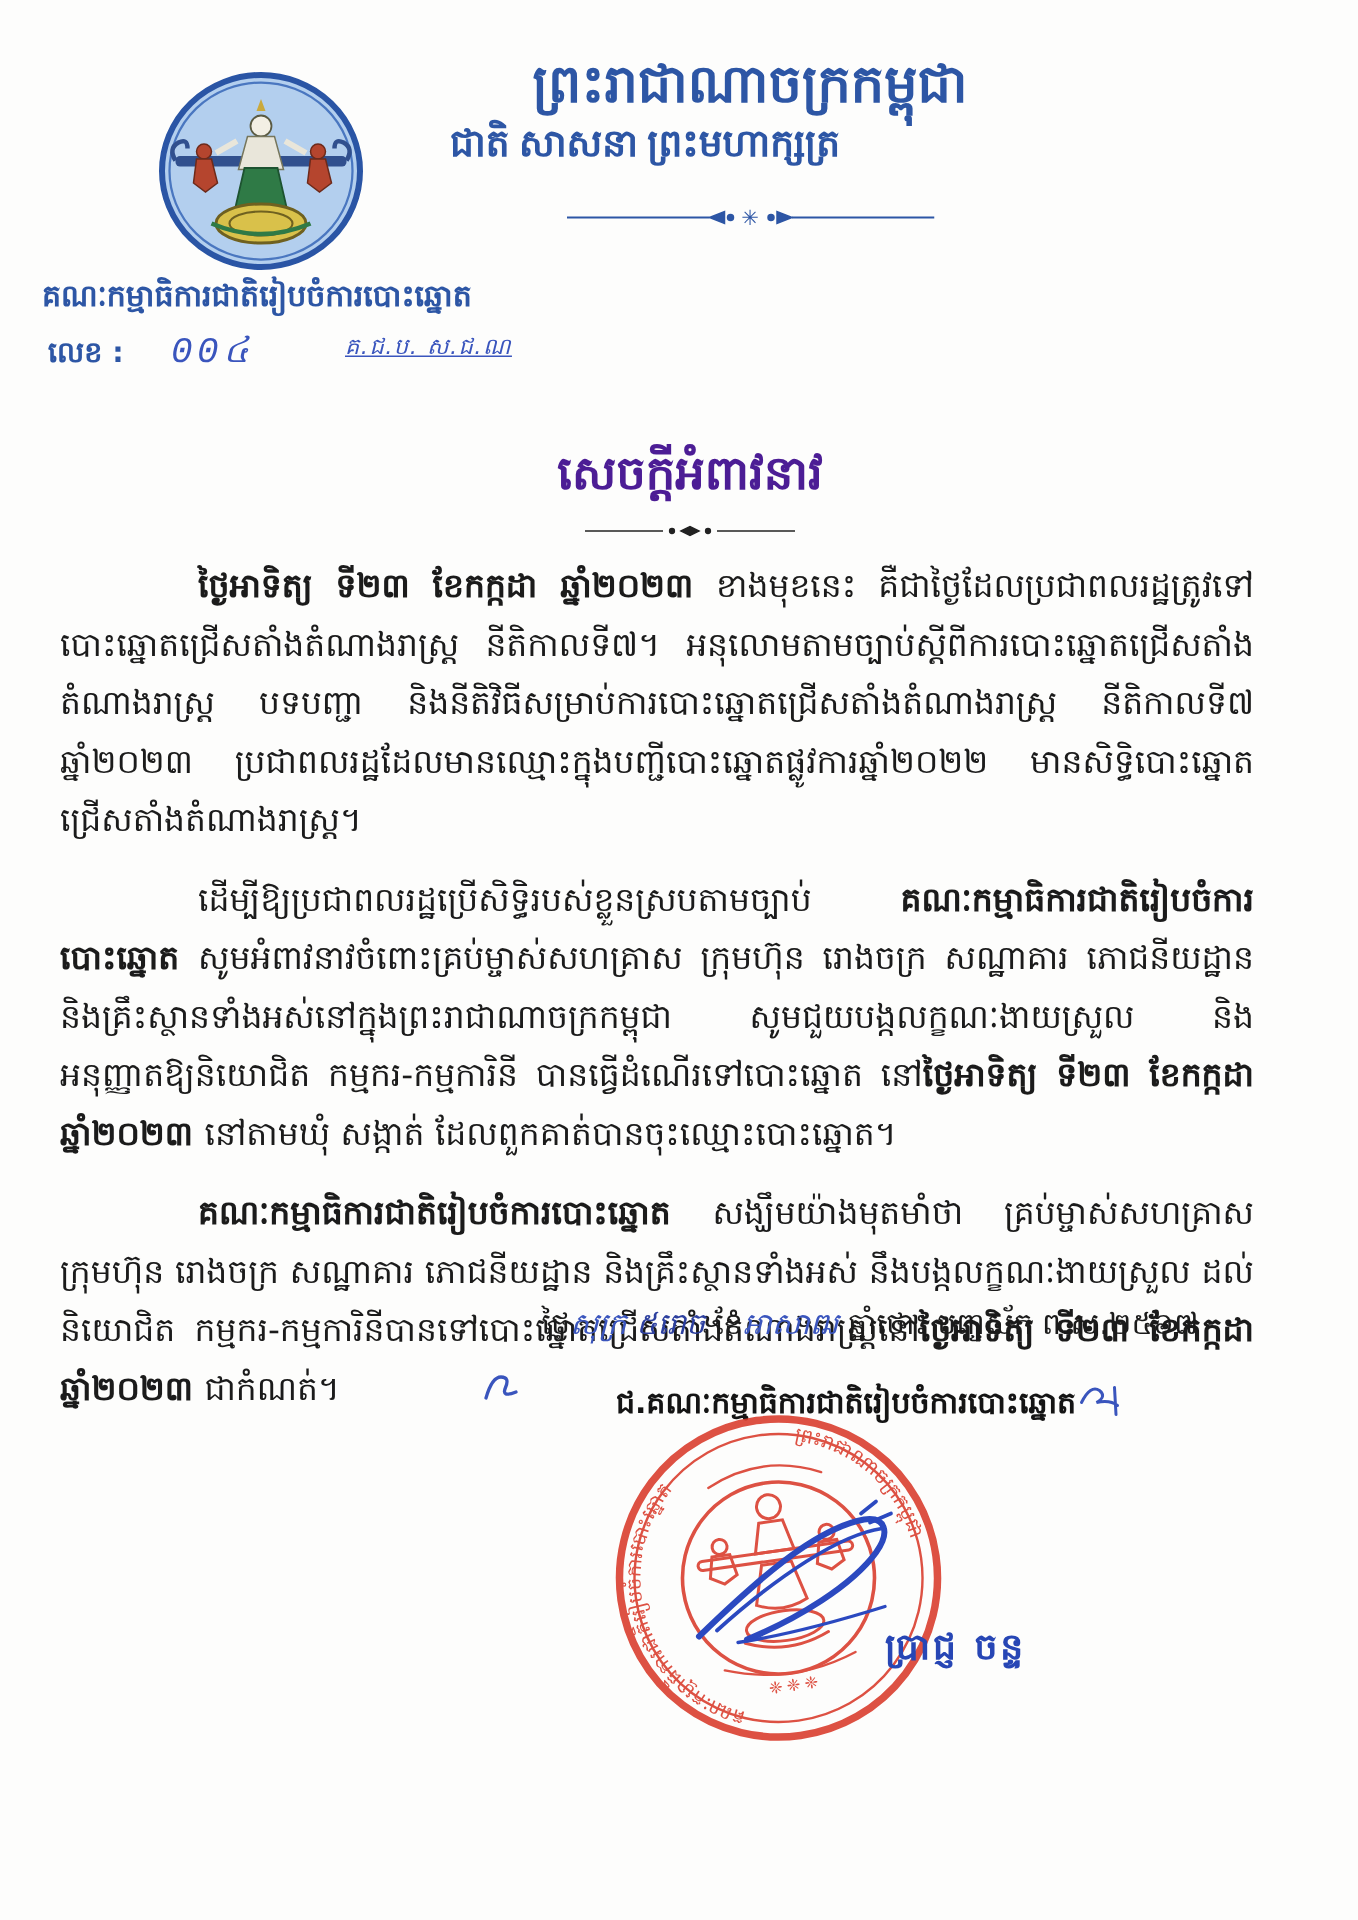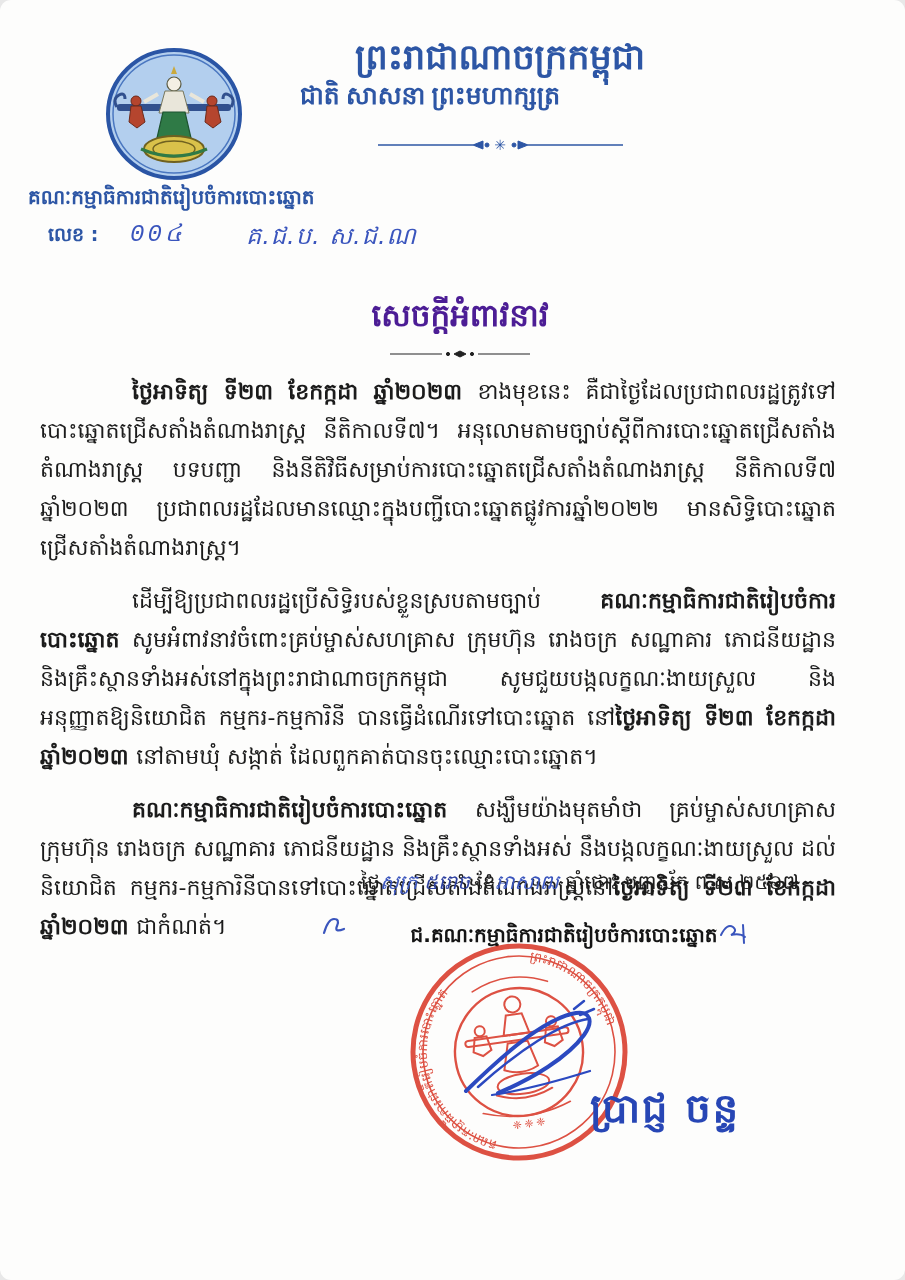--- a/index.html
+++ b/index.html
@@ -12,21 +12,20 @@
   *{margin:0;padding:0;box-sizing:border-box;}
   html,body{background:#e8e8e8;}
   body{font-family:"Liberation Serif","DejaVu Serif",serif;}
   .page{
     position:relative;
     width:905px;height:1280px;
     margin:0 auto;
     background:#fdfdfc;
     overflow:hidden;
     color:var(--black);
-    border-radius:11px;
   }
   
   .logo{position:absolute;left:103px;top:46px;width:142px;height:138px;}
   .kingdom-title{
     position:absolute;left:300px;top:36px;width:400px;
     text-align:center;color:var(--blue);
     font-weight:700;font-size:35px;line-height:1.2;
     font-family:"DejaVu Sans",sans-serif;
   }
   .motto{
@@ -35,35 +34,36 @@
     font-weight:700;font-size:25px;
     font-family:Liberation Serif, serif;
   }
   .header-divider{position:absolute;left:378px;top:132px;width:245px;height:26px;}
   
   .org-name{
     position:absolute;left:28px;top:184px;width:430px;
     color:var(--blue);font-weight:700;font-size:20px;
     font-family:"DejaVu Sans",sans-serif;
   }
-  .number-row{position:absolute;left:48px;top:218px;width:430px;height:36px;}
+  .number-row{position:absolute;left:32px;top:218px;width:430px;height:36px;}
   .number-label{
     position:absolute;left:0;top:4px;
     color:var(--blue);font-weight:700;font-size:19px;
     font-family:"DejaVu Sans",sans-serif;
   }
   .number-hand{
     position:absolute;left:82px;top:0;
     color:var(--ink);font-size:24px;font-style:italic;letter-spacing:3px;
     font-family:Liberation Mono, monospace;
   }
   .ref-hand{
     position:absolute;left:198px;top:3px;
-    color:var(--ink);font-size:24px;font-style:italic;letter-spacing:1px;
-    font-family:"DejaVu Sans",sans-serif;
+    color:var(--ink);font-size:15px;font-style:italic;letter-spacing:1px;
+    font-family:"DejaVu Sans",sans-serif;
+    text-decoration:underline;
   }
   
   .doc-title{
     position:absolute;left:230px;top:296px;width:460px;
     text-align:center;font-weight:700;font-size:31px;color:#4c1d95;
     font-family:"DejaVu Sans",sans-serif;
   }
   .title-divider{position:absolute;left:390px;top:345px;width:140px;height:18px;}
   
   .body-text{
@@ -87,21 +87,21 @@
   .closing-committee{
     font-weight:700;font-size:20px;color:#141414;
     margin-top:20px;white-space:nowrap;
   }
   .closing-chairman{font-weight:700;font-size:20px;color:#141414;}
   
   .stamp{position:absolute;left:405px;top:938px;width:228px;height:228px;opacity:.88;transform:rotate(-8deg);}
   .signature{position:absolute;left:448px;top:995px;width:215px;height:115px;}
   .signer-name{
     position:absolute;left:590px;top:1083px;width:260px;
-    color:#2746b5;font-weight:700;font-size:40px;letter-spacing:2px;
+    color:#2746b5;font-weight:700;font-size:24px;letter-spacing:2px;
     font-family:"DejaVu Sans",sans-serif;
   }
 </style>
 </head>
 <body>
 
 <div class="page">
 
   <div class="logo">
     <svg viewBox="0 0 142 138" width="142" height="138">

